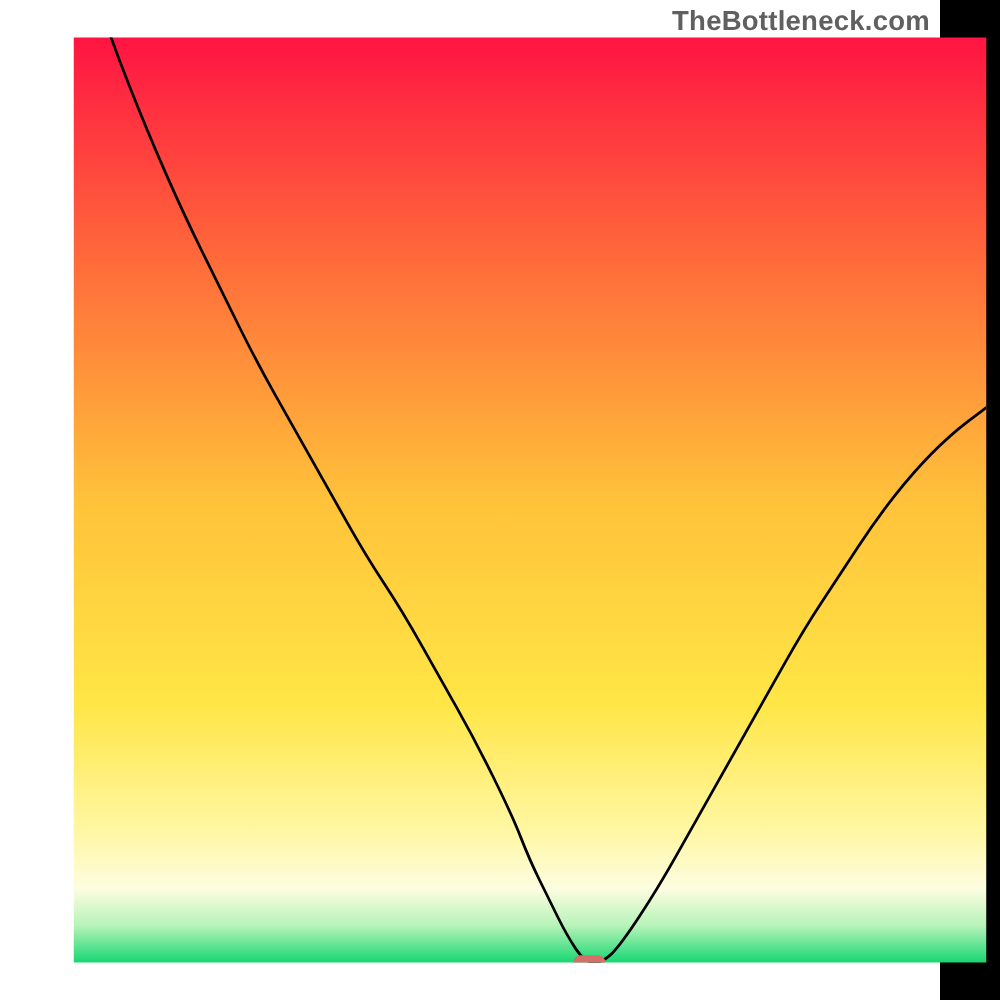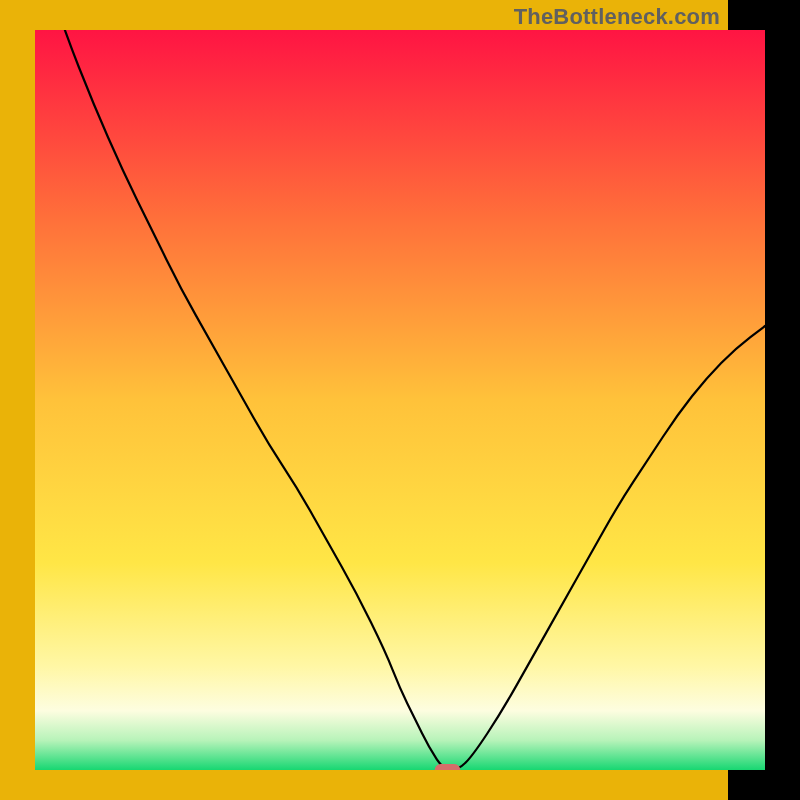--- a/index.html
+++ b/index.html
@@ -8,21 +8,22 @@
     width: 800px;
     height: 800px;
     overflow: hidden;
     background: #000;
     font-family: Arial, Helvetica, sans-serif;
   }
   .frame {
     position: relative;
     width: 728px;
     height: 800px;
-    background: #eab308;
+    background: #ffffff;
+    padding-left: 24px;
   }
   .watermark {
     position: absolute;
     top: 4px;
     right: 8px;
     font-size: 22px;
     font-weight: bold;
     color: #606060;
     letter-spacing: 0.2px;
     z-index: 10;

